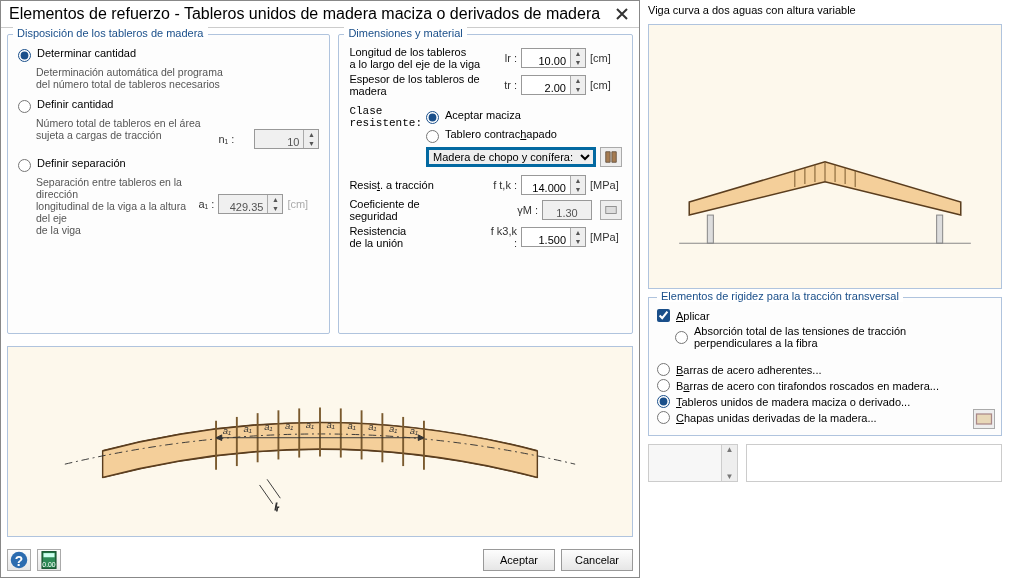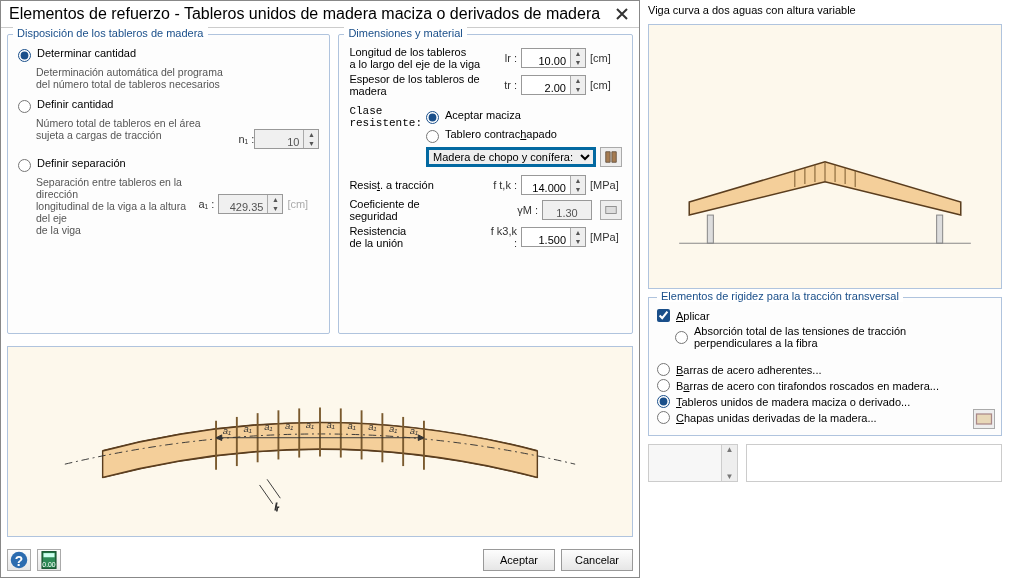--- a/index.html
+++ b/index.html
@@ -83,21 +83,21 @@
         <div class="radio-desc" style="white-space:pre-line;">Determinación automática del programa
 del número total de tableros necesarios</div>
 
         <div class="radio-row" style="margin-top:8px;">
           <input type="radio" name="disp" style="">
           <span class="radio-label">Definir cantidad</span>
         </div>
         <div style="display:flex;align-items:flex-start;">
           <div class="radio-desc" style="flex:1;white-space:pre-line;">Número total de tableros en el área
 sujeta a cargas de tracción</div>
-          <div style="display:flex;align-items:center;gap:0;margin-top:12px;">
+          <div style="display:flex;align-items:center;gap:20px;margin-top:12px;">
             <span class="sym">n₁ :</span>
             <div class="spin disabled">
               <input disabled="" value="10" style="">
               <div class="arrows">
                   <span>▲</span>
                   <span>▼</span>
                 </div>
             </div>
           </div>
         </div>

